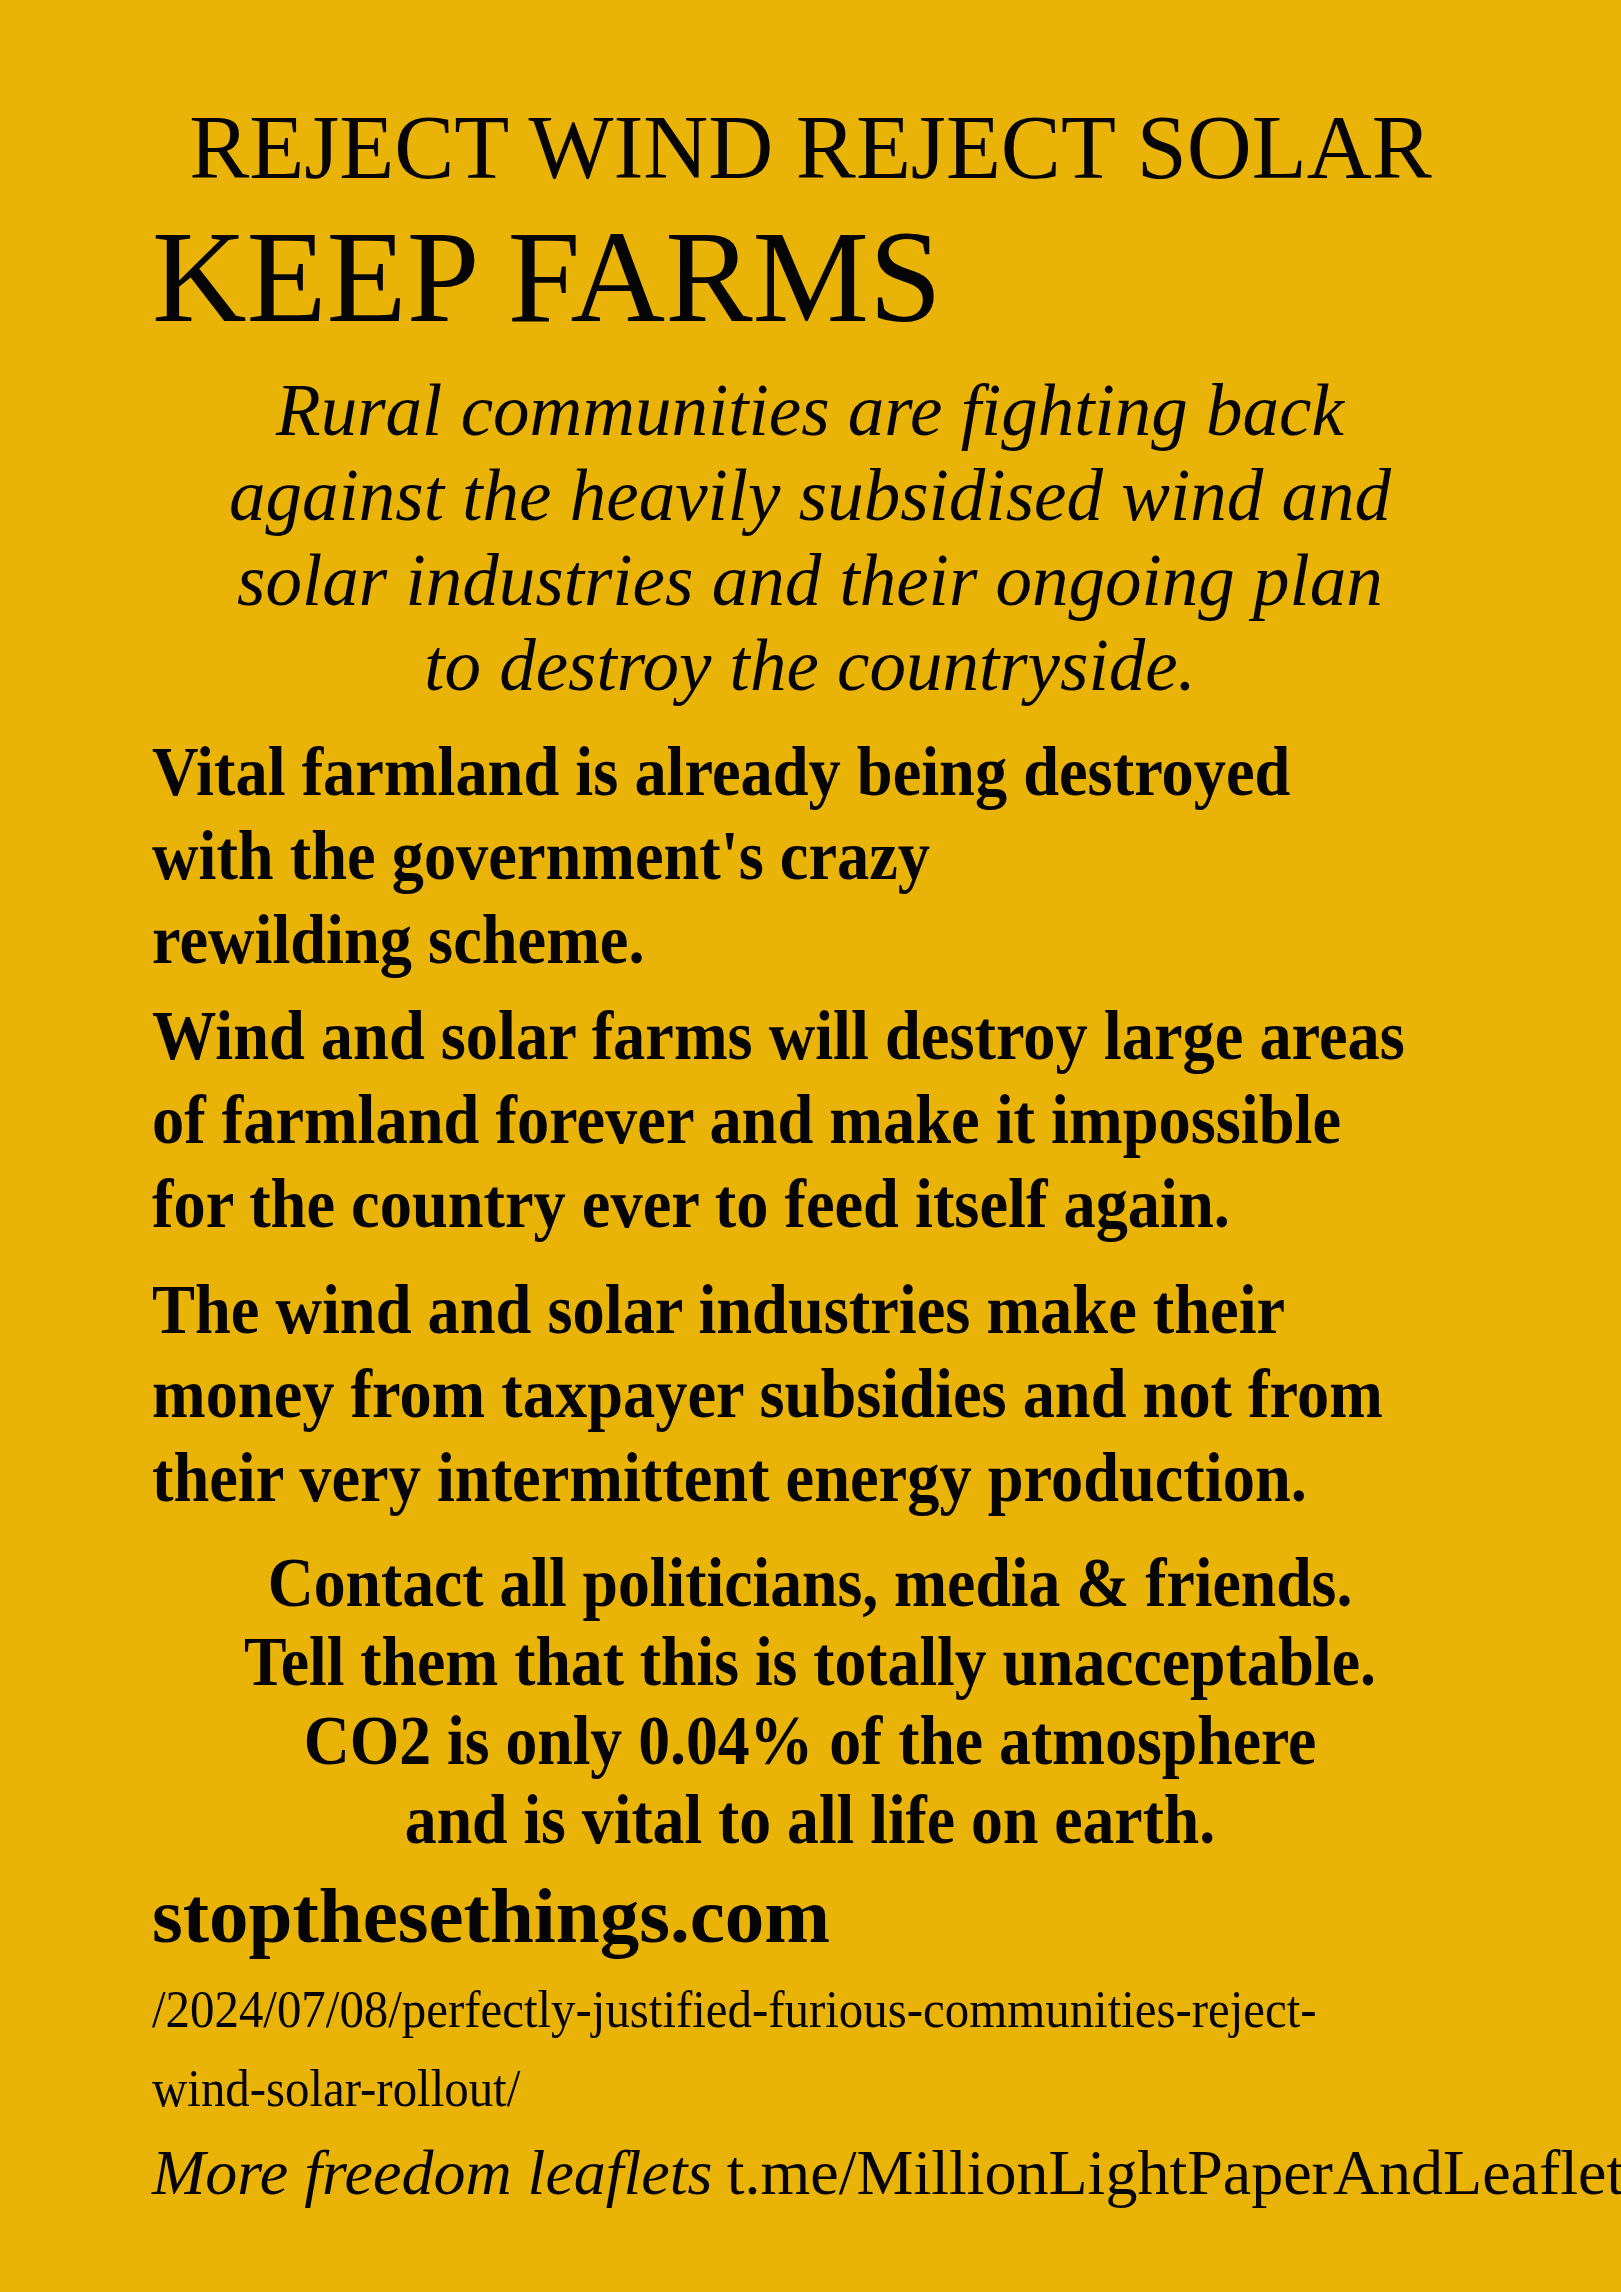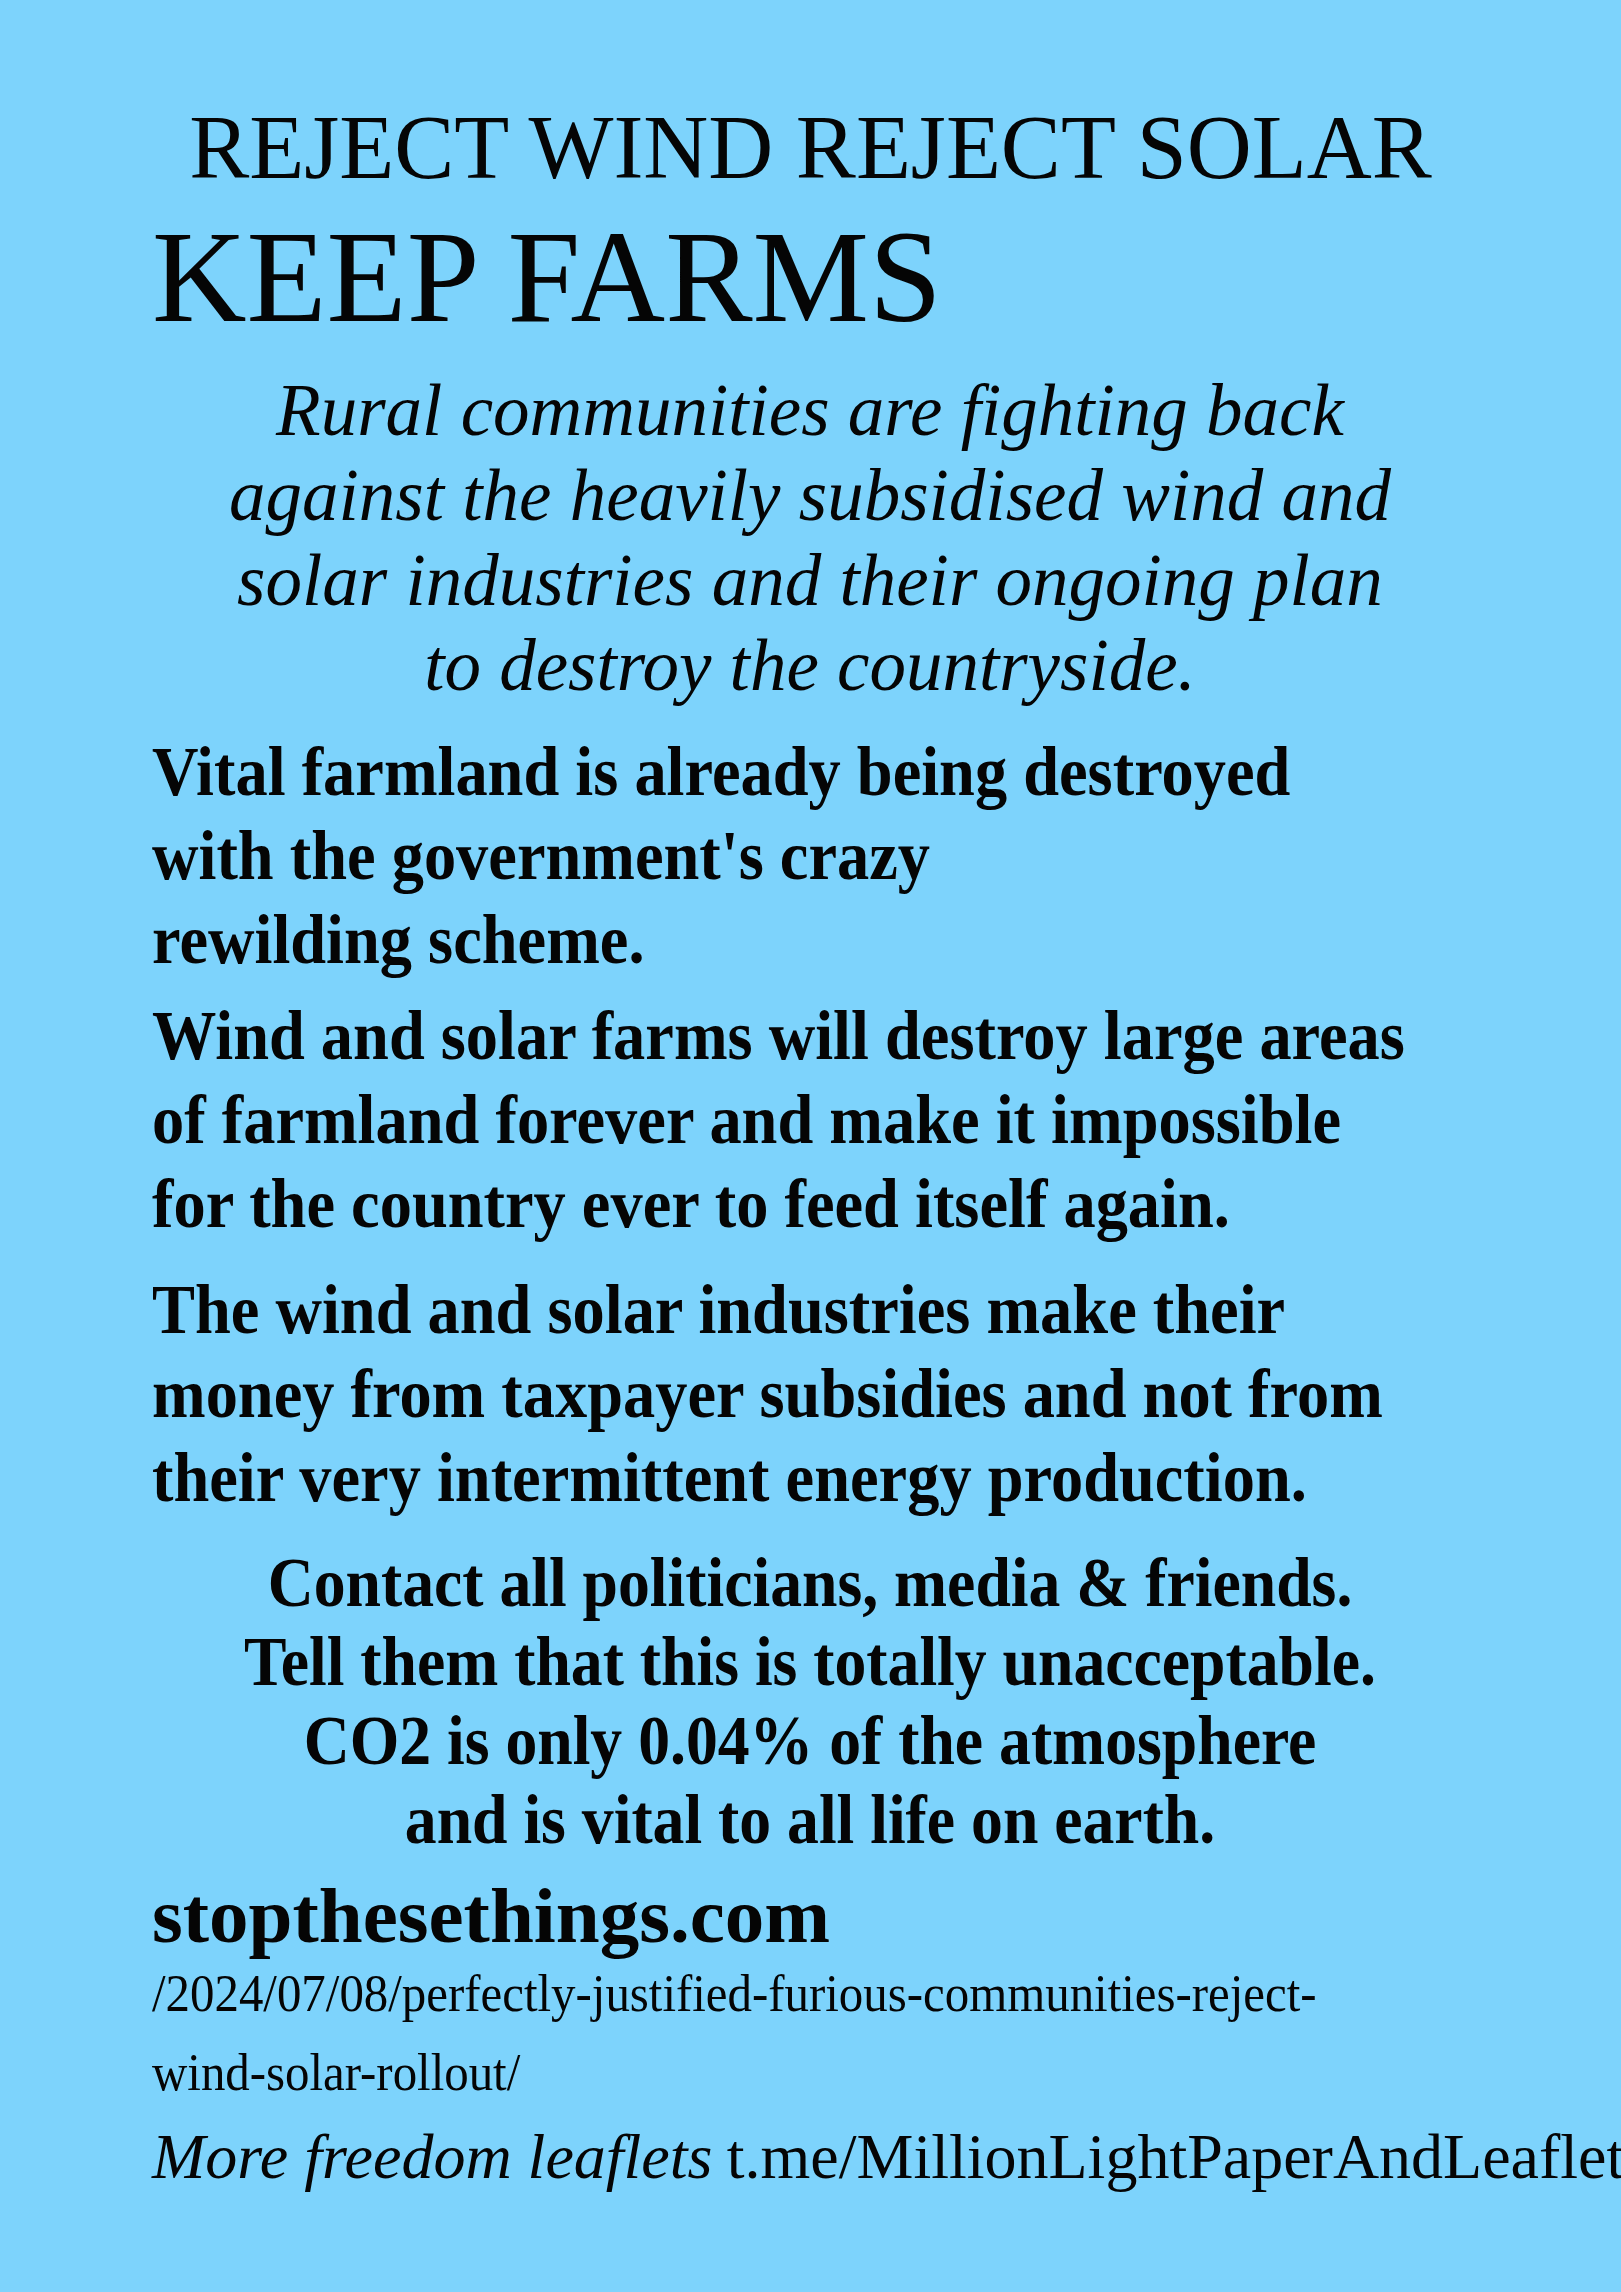--- a/index.html
+++ b/index.html
@@ -5,21 +5,21 @@
   html, body {
     margin: 0;
     padding: 0;
     background: #ffffff;
   }
   .page {
     position: relative;
     width: 1621px;
     height: 2293px;
     box-sizing: border-box;
-    background: #7dd3fc;
+    background: #eab308;
     color: #050505;
     font-family: "Liberation Serif", "DejaVu Serif", serif;
     padding: 100px 152px 0 152px;
     overflow: hidden;
   }
   .title-line1 {
     font-size: 90px;
     font-weight: 400;
     line-height: 95px;
     text-align: center;
@@ -67,21 +67,21 @@
     transform: scaleX(0.91);
     transform-origin: center top;
     margin: 23px 0 0 -103px;
   }
   .source-domain {
     font-size: 79px;
     font-weight: 700;
     line-height: 77px;
     text-align: left;
     white-space: nowrap;
-    margin: 18px 0 0 0;
+    margin: 18px 0 16px 0;
   }
   .source-path {
     font-size: 52px;
     font-weight: 400;
     line-height: 79px;
     text-align: left;
     white-space: pre-line;
     width: 1522px;
     transform: scaleX(0.94);
     transform-origin: left top;

